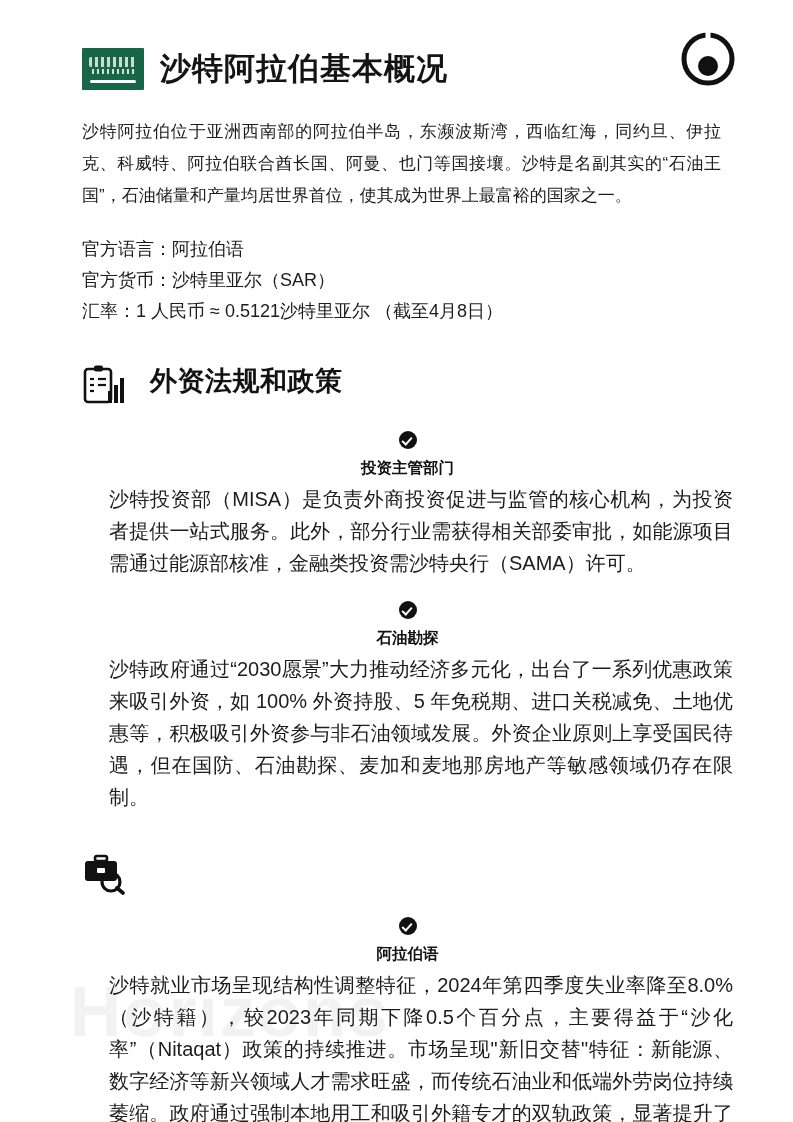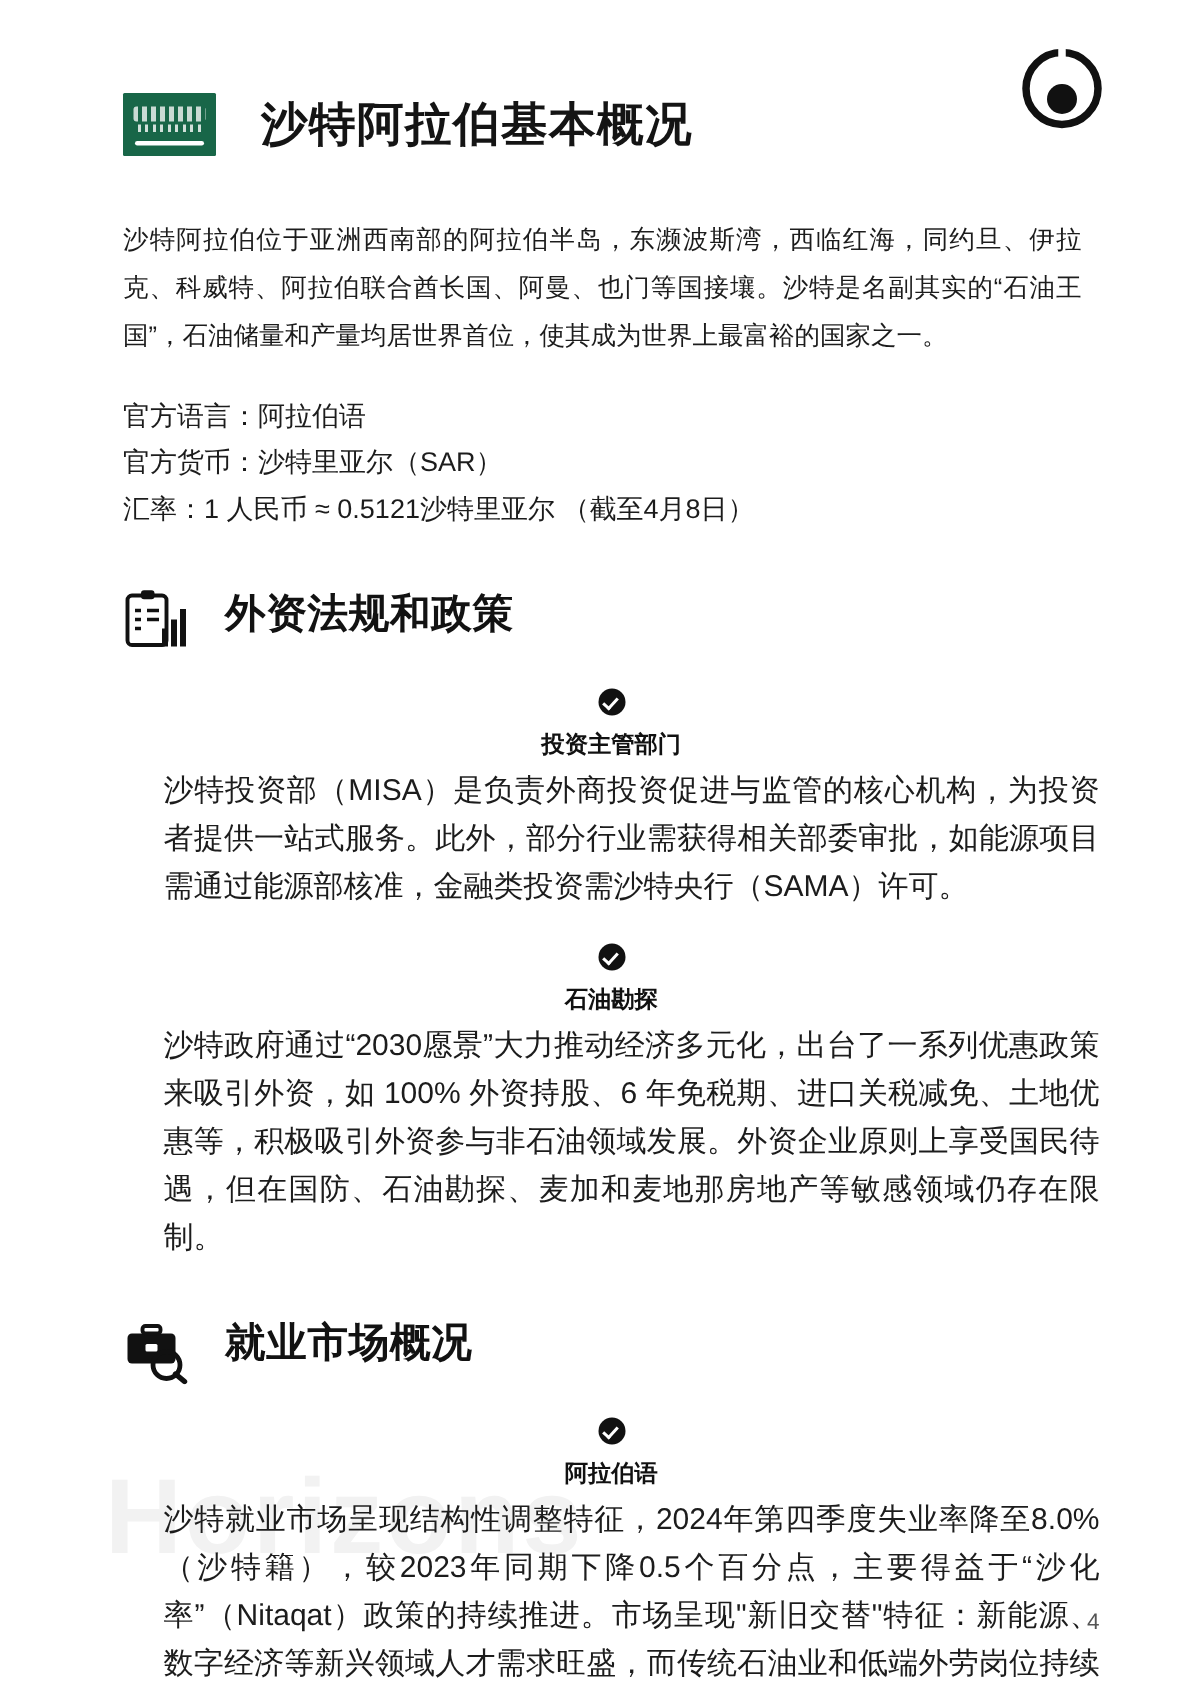--- a/index.html
+++ b/index.html
@@ -96,21 +96,21 @@
     bottom: 7px;
     left: 8px;
     right: 8px;
     height: 3px;
     background: #ffffff;
     border-radius: 2px;
   }
   h1.doc-title {
     font-size: 31px;
     font-weight: bold;
-    margin: 14px;
+    margin: 0;
     letter-spacing: 1px;
     color: #141414;
     font-family: Liberation Serif, serif;
   }
 
   
   .content {
     position: relative;
     z-index: 2;
     padding-left: 22px;
@@ -268,35 +268,34 @@
       <span class="bullet-title">投资主管部门</span>
     </div>
     <p class="bullet-body">沙特投资部（MISA）是负责外商投资促进与监管的核心机构，为投资者提供一站式服务。此外，部分行业需获得相关部委审批，如能源项目需通过能源部核准，金融类投资需沙特央行（SAMA）许可。</p>
   </div>
 
   <div class="bullet">
     <div class="bullet-head">
       <span class="check"></span>
       <span class="bullet-title">石油勘探</span>
     </div>
-    <p class="bullet-body">沙特政府通过“2030愿景”大力推动经济多元化，出台了一系列优惠政策来吸引外资，如 100% 外资持股、6 年免税期、进口关税减免、土地优惠等，积极吸引外资参与非石油领域发展。外资企业原则上享受国民待遇，但在国防、石油勘探、麦加和麦地那房地产等敏感领域仍存在限制。</p>
+    <p class="bullet-body">沙特政府通过“2030愿景”大力推动经济多元化，出台了一系列优惠政策来吸引外资，如 100% 外资持股、5 年免税期、进口关税减免、土地优惠等，积极吸引外资参与非石油领域发展。外资企业原则上享受国民待遇，但在国防、石油勘探、麦加和麦地那房地产等敏感领域仍存在限制。</p>
   </div>
 
   <div class="section-head">
     <div class="sec-icon">
       <svg viewBox="0 0 46 46" width="46" height="46">
         <rect x="5" y="12" width="32" height="20" rx="3" fill="#111111"></rect>
         <rect x="15" y="7" width="12" height="5" rx="2" fill="none" stroke="#111111" stroke-width="2.6"></rect>
         <rect x="17" y="19" width="8" height="5" rx="1" fill="#ffffff"></rect>
         <circle cx="31" cy="33" r="9" fill="none" stroke="#111111" stroke-width="3.2"></circle>
         <circle cx="31" cy="33" r="9" fill="#ffffff" opacity="0"></circle>
         <line x1="37" y1="39" x2="43" y2="44" stroke="#111111" stroke-width="3.6" stroke-linecap="round"></line>
       </svg>
     </div>
-    <h2>就业市场概况</h2>
   </div>
 
   <div class="bullet">
     <div class="bullet-head">
       <span class="check"></span>
       <span class="bullet-title">阿拉伯语</span>
     </div>
     <p class="bullet-body">沙特就业市场呈现结构性调整特征，2024年第四季度失业率降至8.0%（沙特籍），较2023年同期下降0.5个百分点，主要得益于“沙化率”（Nitaqat）政策的持续推进。市场呈现"新旧交替"特征：新能源、数字经济等新兴领域人才需求旺盛，而传统石油业和低端外劳岗位持续萎缩。政府通过强制本地用工和吸引外籍专才的双轨政策，显著提升了女性就业率。</p>
   </div>
 

